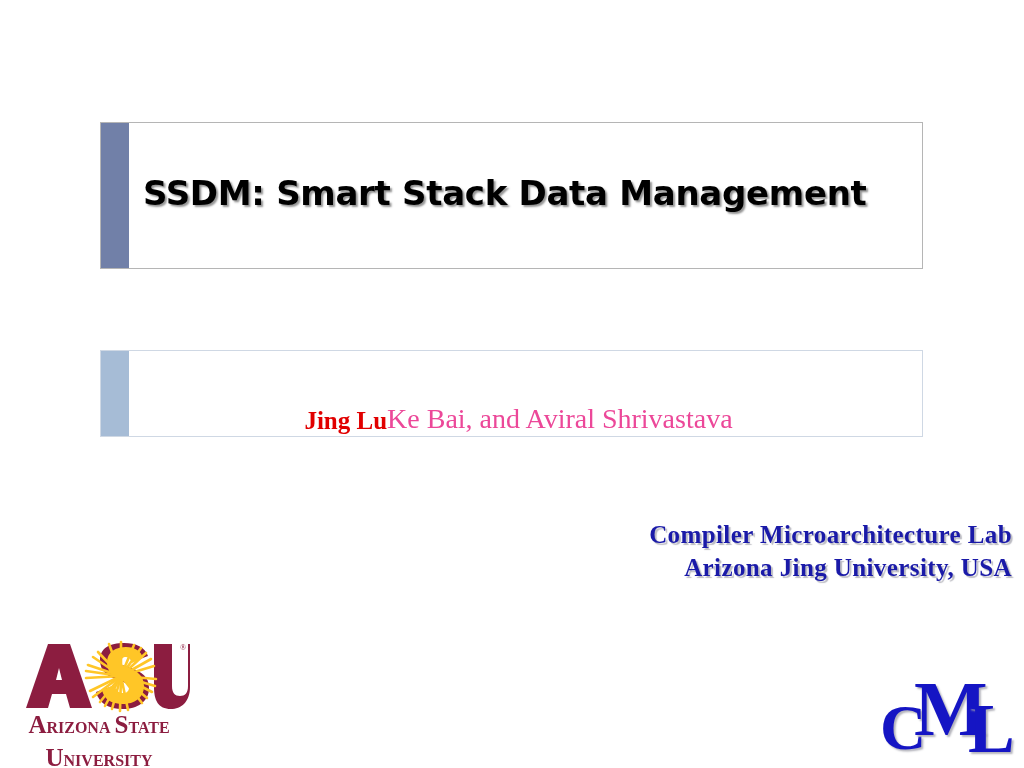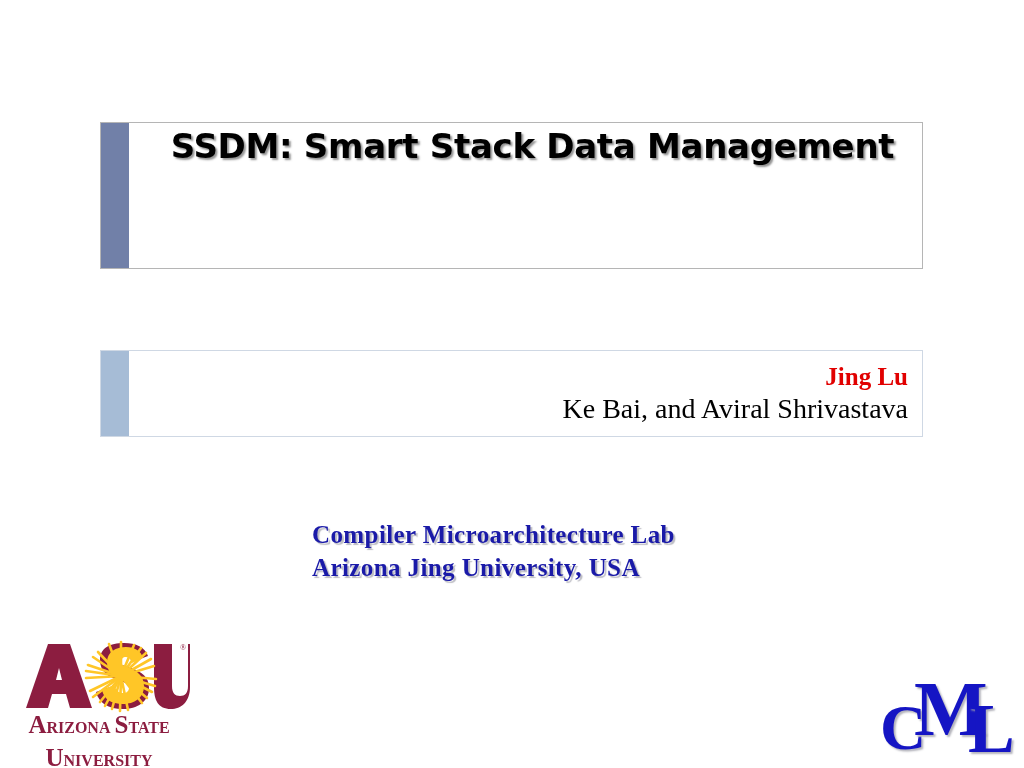--- a/index.html
+++ b/index.html
@@ -30,20 +30,21 @@
     align-items: stretch;
   }
   #title-accent {
     width: 28px;
     flex: 0 0 28px;
     background: #7180a8;
   }
   #title-text-wrap {
     flex: 1 1 auto;
     display: flex;
+    flex-direction: column;
     justify-content: center;
     padding-left: 14px;
     padding-bottom: 4px;
   }
   .title-line {
     font-family: "DejaVu Sans", sans-serif;
     font-weight: bold;
     font-size: 34px;
     line-height: 47px;
     letter-spacing: -0.3px;
@@ -66,49 +67,49 @@
     align-items: stretch;
   }
   #authors-accent {
     width: 28px;
     flex: 0 0 28px;
     background: #a6bcd6;
   }
   #authors-text-wrap {
     flex: 1 1 auto;
     display: flex;
-    flex-direction: column;
+    flex-direction: row;
     justify-content: center;
     align-items: flex-end;
     padding-right: 14px;
   }
   #author-primary {
     font-family: "Liberation Serif", serif;
     font-weight: bold;
     font-size: 25px;
     line-height: 31px;
     color: #e10000;
     white-space: nowrap;
   }
   #author-secondary {
     font-family: "Liberation Serif", serif;
     font-weight: normal;
     font-size: 28px;
     line-height: 34px;
-    color: #000000;
+    color: #ec4899;
     white-space: nowrap;
   }
 
   
   #affiliation {
     position: absolute;
     left: 312px;
     top: 518px;
     width: 700px;
-    text-align: left;
+    text-align: right;
   }
   .affiliation-line {
     font-family: "Liberation Serif", serif;
     font-weight: bold;
     font-size: 25px;
     line-height: 33px;
     color: #1a1aa8;
     white-space: nowrap;
     letter-spacing: 0.4px;
     text-shadow: 2px 2px 1px rgba(165,165,175,0.75);

